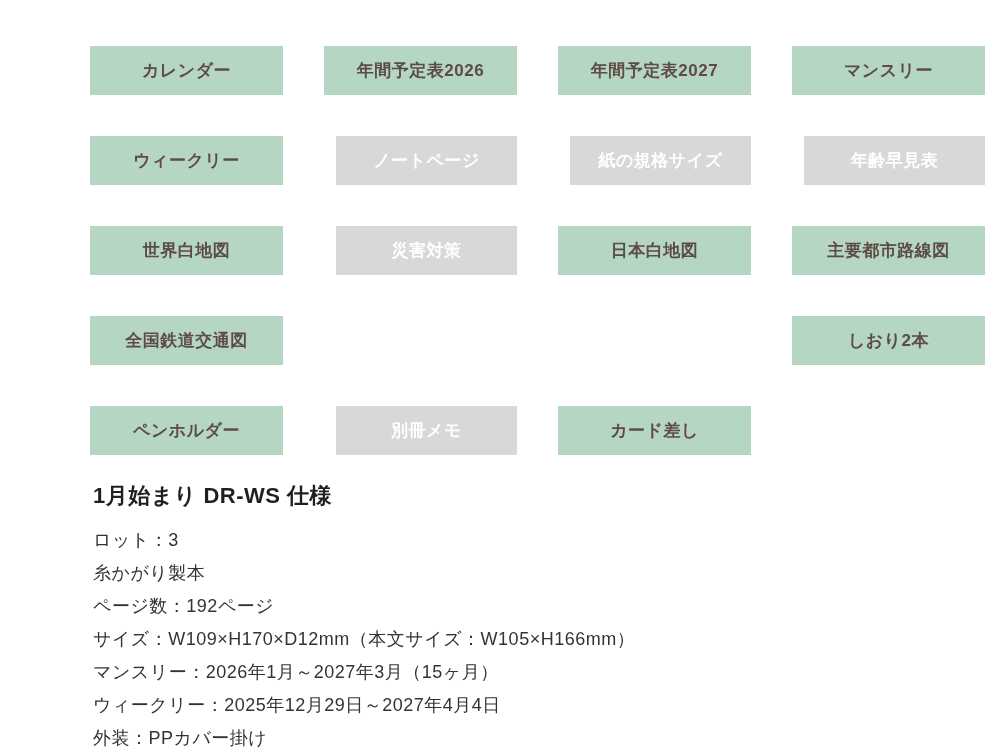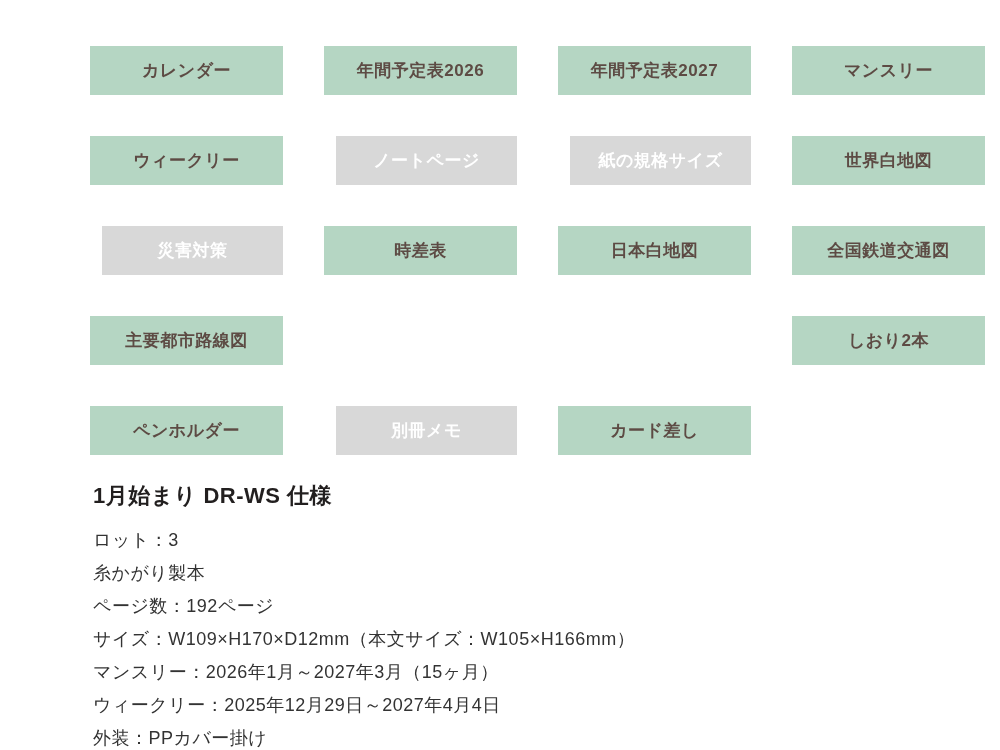--- a/index.html
+++ b/index.html
@@ -73,26 +73,26 @@
 <body>
 
 <div class="features-grid">
   <div class="badge included">カレンダー</div>
   <div class="badge included">年間予定表2026</div>
   <div class="badge included">年間予定表2027</div>
   <div class="badge included">マンスリー</div>
   <div class="badge included">ウィークリー</div>
   <div class="badge excluded">ノートページ</div>
   <div class="badge excluded">紙の規格サイズ</div>
+  <div class="badge excluded">年齢早見表</div>
   <div class="badge included">世界白地図</div>
   <div class="badge excluded">災害対策</div>
-  <div class="badge included">時差表</div>
   <div class="badge included">日本白地図</div>
+  <div class="badge included">主要都市路線図</div>
   <div class="badge included">全国鉄道交通図</div>
-  <div class="badge included">主要都市路線図</div>
   <div class="badge empty"></div>
   <div class="badge empty"></div>
   <div class="badge included">しおり2本</div>
   <div class="badge included">ペンホルダー</div>
   <div class="badge excluded">別冊メモ</div>
   <div class="badge included">カード差し</div>
 </div>
 
 <h1 class="product-heading">1月始まり DR-WS 仕様</h1>
 

